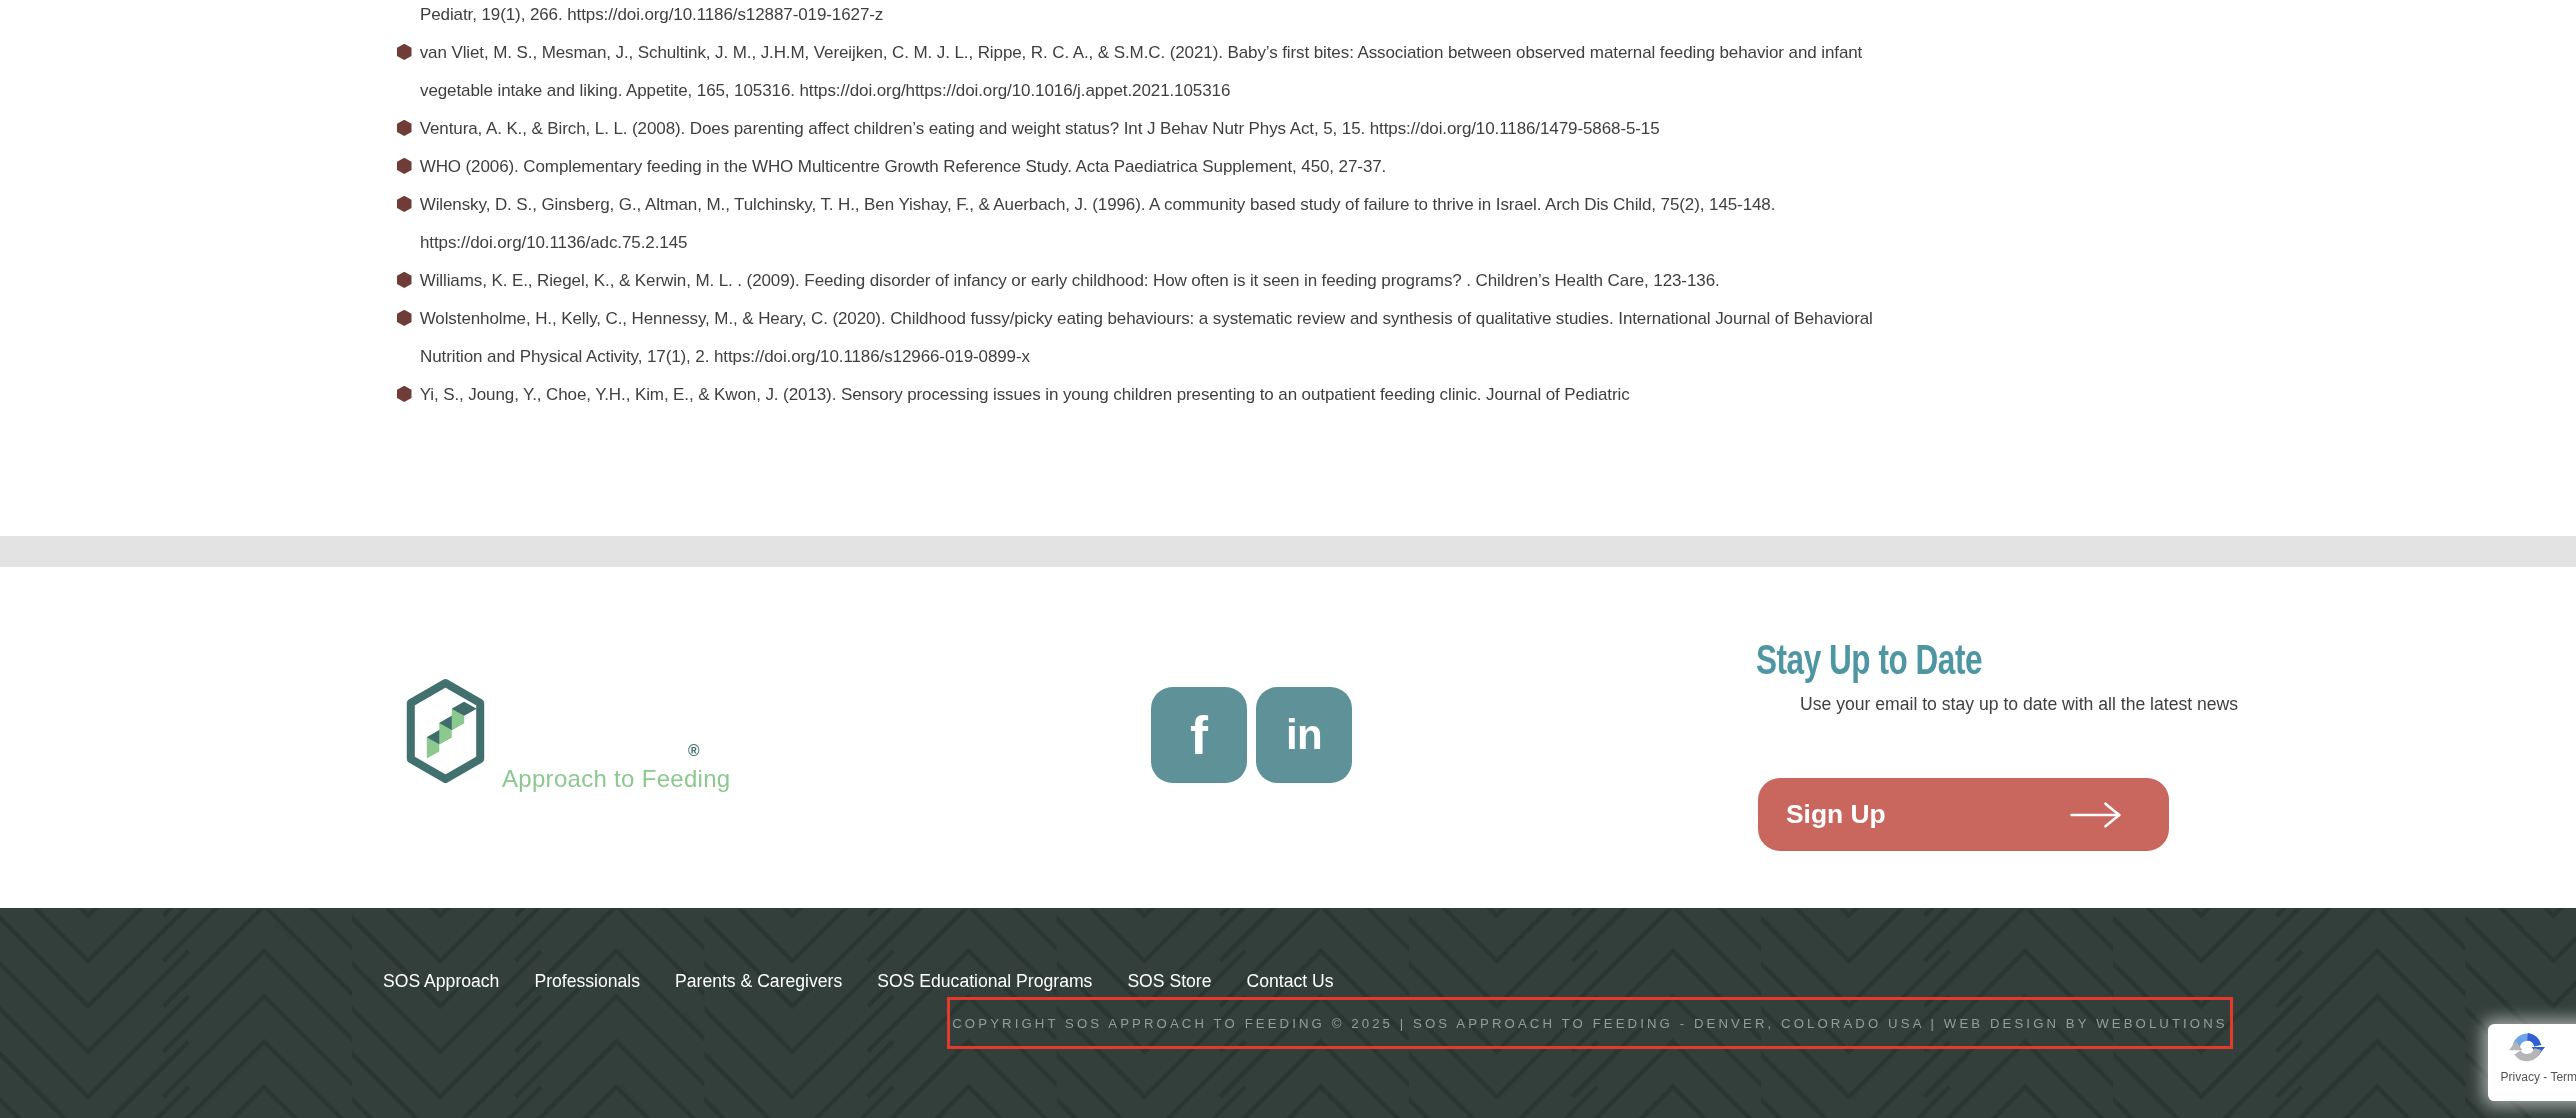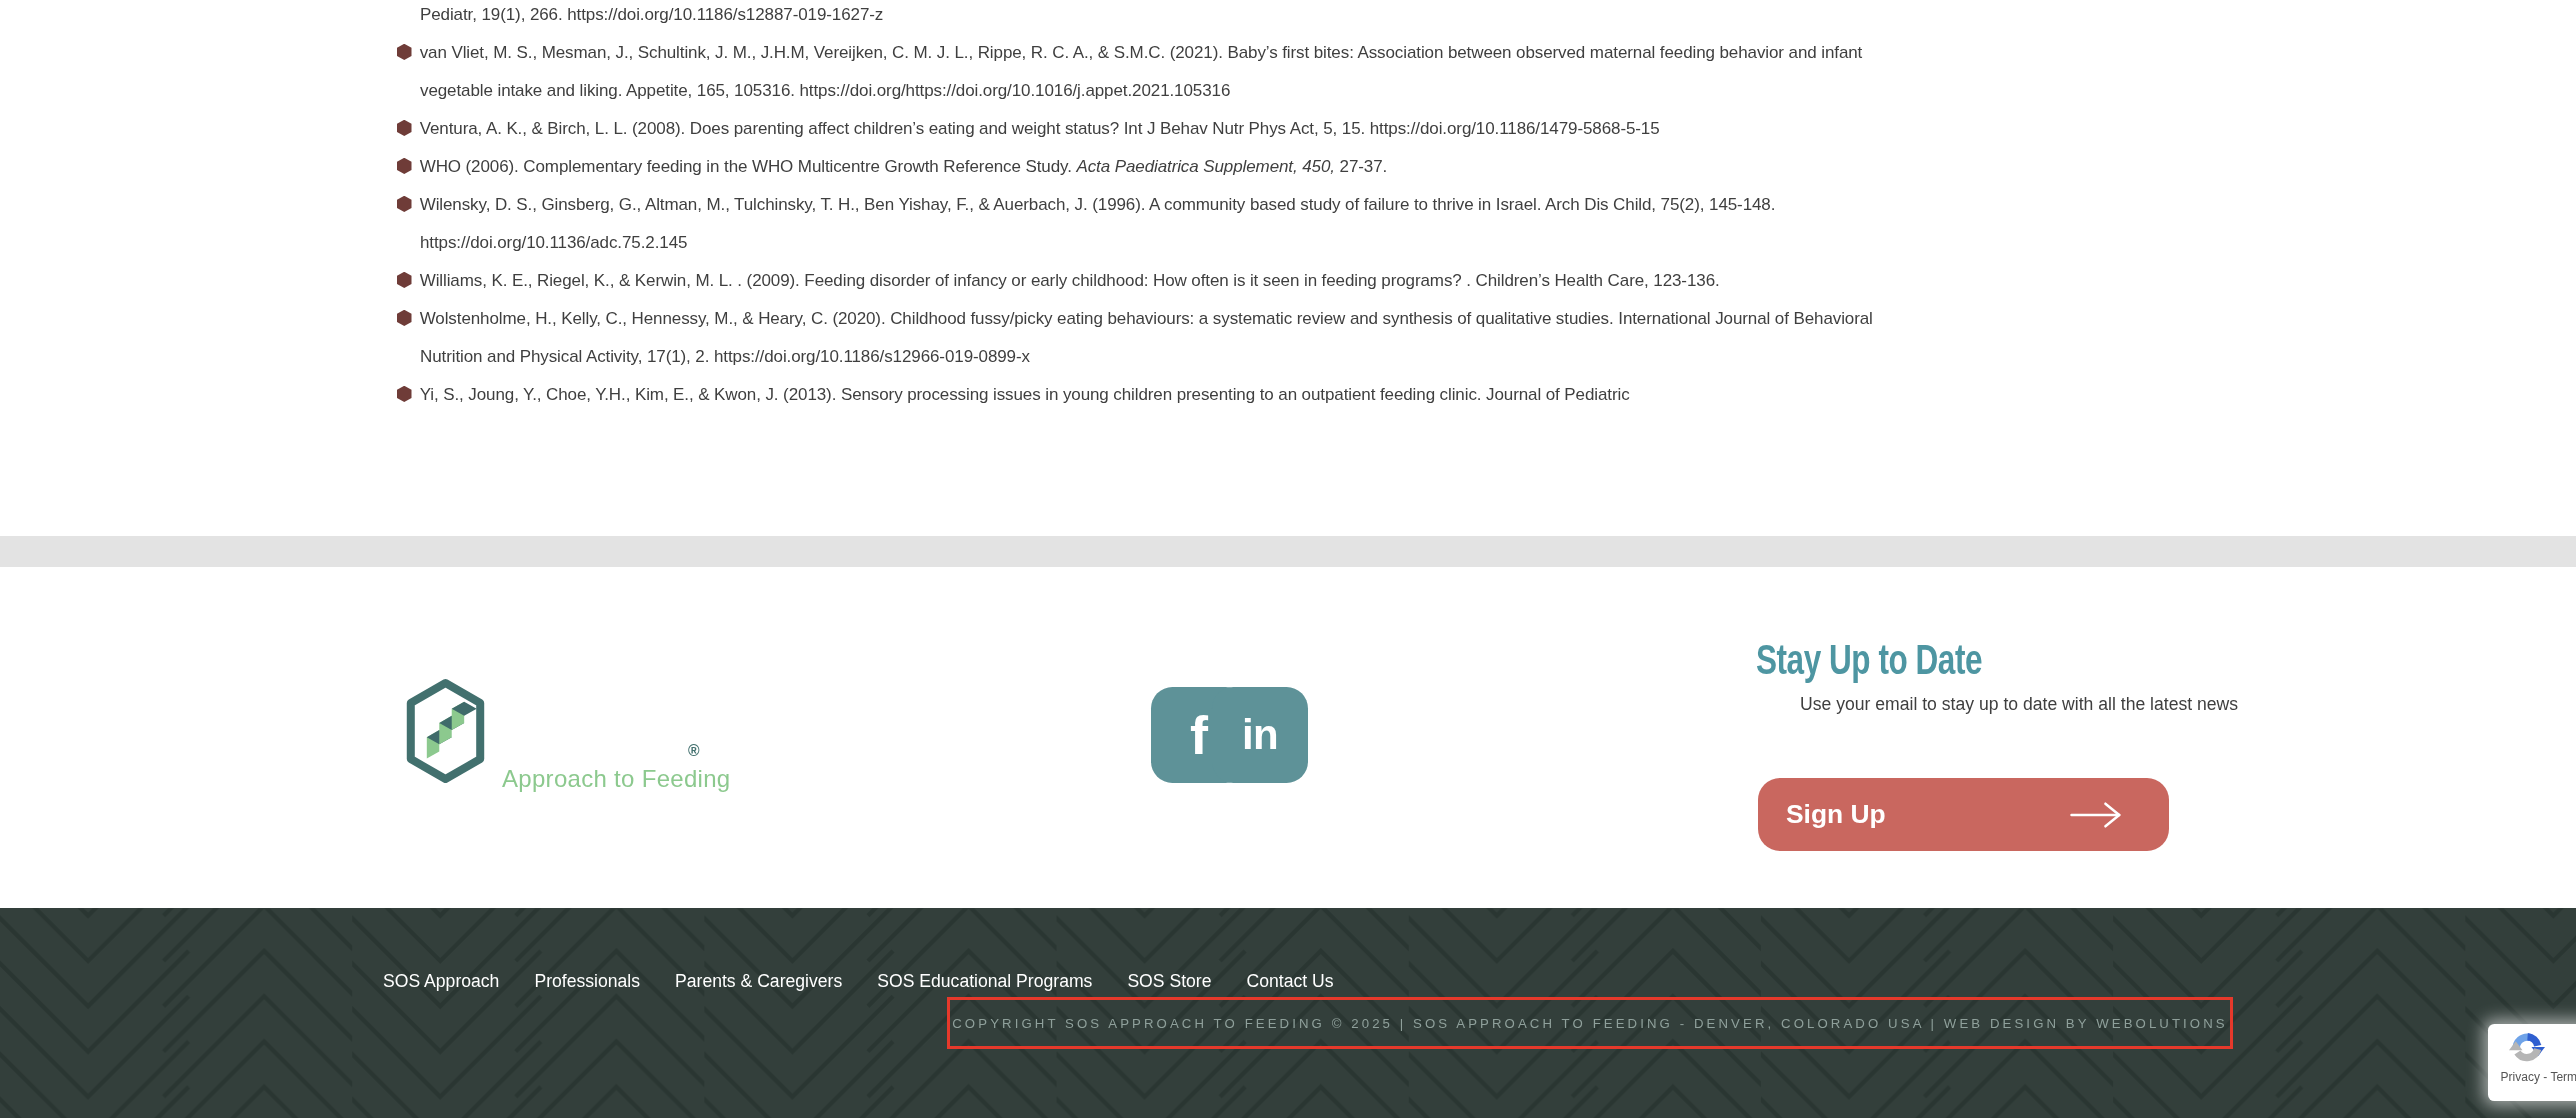--- a/index.html
+++ b/index.html
@@ -5,36 +5,36 @@
   html,body{margin:0;padding:0;}
   body{width:2576px;height:1118px;position:relative;overflow:hidden;background:#ffffff;
        font-family:"Liberation Sans", sans-serif;}
 
   
   .refs{position:absolute;left:0;top:-3.8px;width:2576px;}
   .ref-line{margin-left:420px;font-size:17px;line-height:38px;color:#3f3f3f;white-space:nowrap;letter-spacing:-0.1px;}
   .ref-line.bulleted{margin-left:397px;}
   .bullet{display:inline-block;width:14.5px;height:16.4px;background:#6f3c38;margin-right:8.2px;vertical-align:-1.9px;
           clip-path:polygon(50% 0,100% 25%,100% 75%,50% 100%,0 75%,0 25%);}
-  .it{font-style:italic;}
+  .it{}
 
   
   .gray-strip{position:absolute;left:0;top:536px;width:2576px;height:31px;background:#e3e3e3;}
 
   
   .logo-wrap{position:absolute;left:401px;top:678px;width:352px;height:119px;cursor:pointer;}
   .logo-hex{position:absolute;left:0;top:0;}
   .sos-text{position:absolute;left:97px;top:-2.5px;font-size:89px;font-weight:bold;color:#42706e;letter-spacing:-3.1px;line-height:101px;}
   .sos-reg{position:absolute;left:287px;top:64px;font-size:15.7px;color:#42706e;font-weight:bold;}
   .sos-tagline{position:absolute;left:101px;top:87px;font-size:24px;font-weight:normal;color:#8cc98e;letter-spacing:0.3px;}
 
   .social-btn{position:absolute;top:687px;width:96px;height:96px;border-radius:21.4px;background:#5e9298;
               display:flex;align-items:center;justify-content:center;color:#ffffff;cursor:pointer;}
   .social-btn.fb{left:1151px;font-size:54px;font-weight:bold;}
-  .social-btn.li{left:1212px;font-size:42px;font-weight:bold;letter-spacing:-0.6px;}
+  .social-btn.li{left:1256px;font-size:42px;font-weight:bold;letter-spacing:-0.6px;}
 
   .nl-title{position:absolute;left:1756px;top:636px;font-size:42px;font-weight:bold;color:#4e96a2;
             transform:scaleX(0.75);transform-origin:left top;white-space:nowrap;letter-spacing:-0.6px;}
   .nl-sub{position:absolute;left:1756px;top:691px;width:453px;font-size:17.6px;line-height:26px;color:#3f3f3f;margin-left:44px;}
   .signup-btn{position:absolute;left:1758px;top:778px;width:411px;height:73px;background:#c9675f;border-radius:22px;
               display:flex;align-items:center;justify-content:space-between;padding:0 46px 0 28px;box-sizing:border-box;cursor:pointer;}
   .signup-label{color:#ffffff;font-size:26.4px;font-weight:bold;}
 
   
   .footer{position:absolute;left:0;top:908px;width:2576px;height:211px;background:#333f3b;overflow:hidden;}

